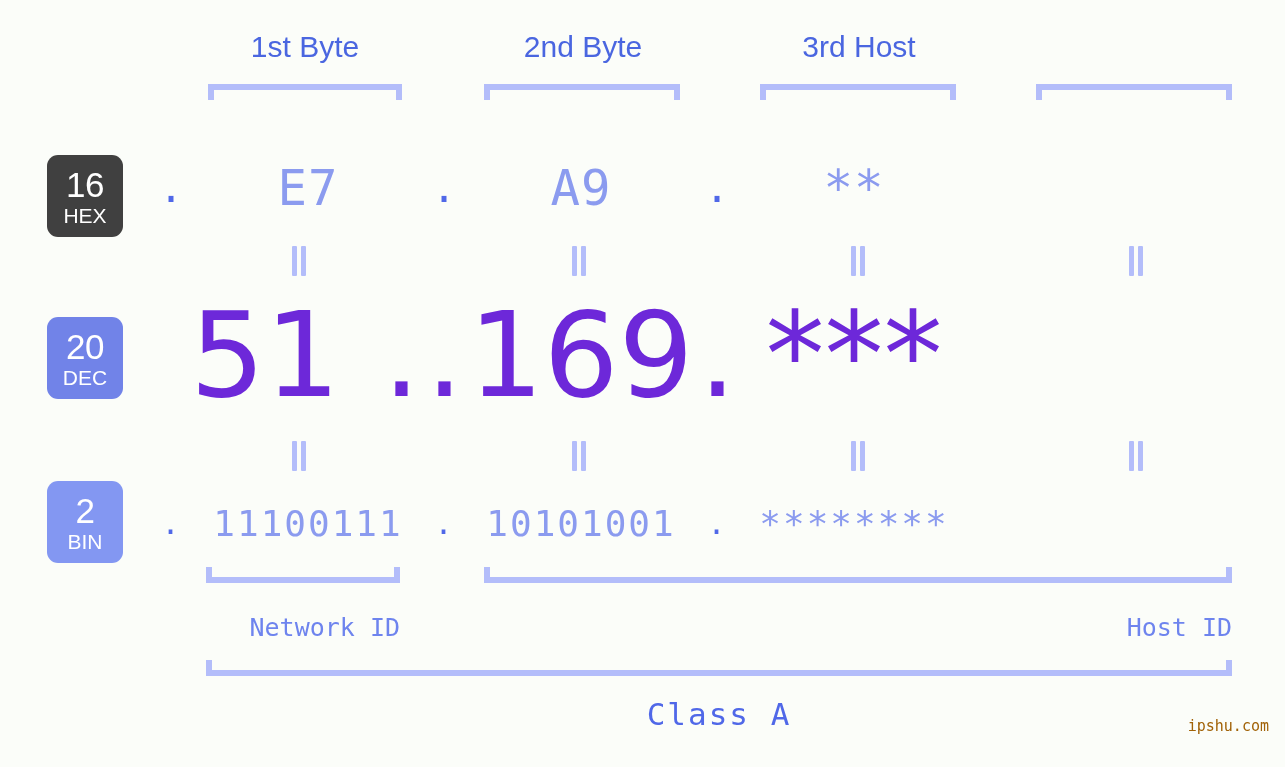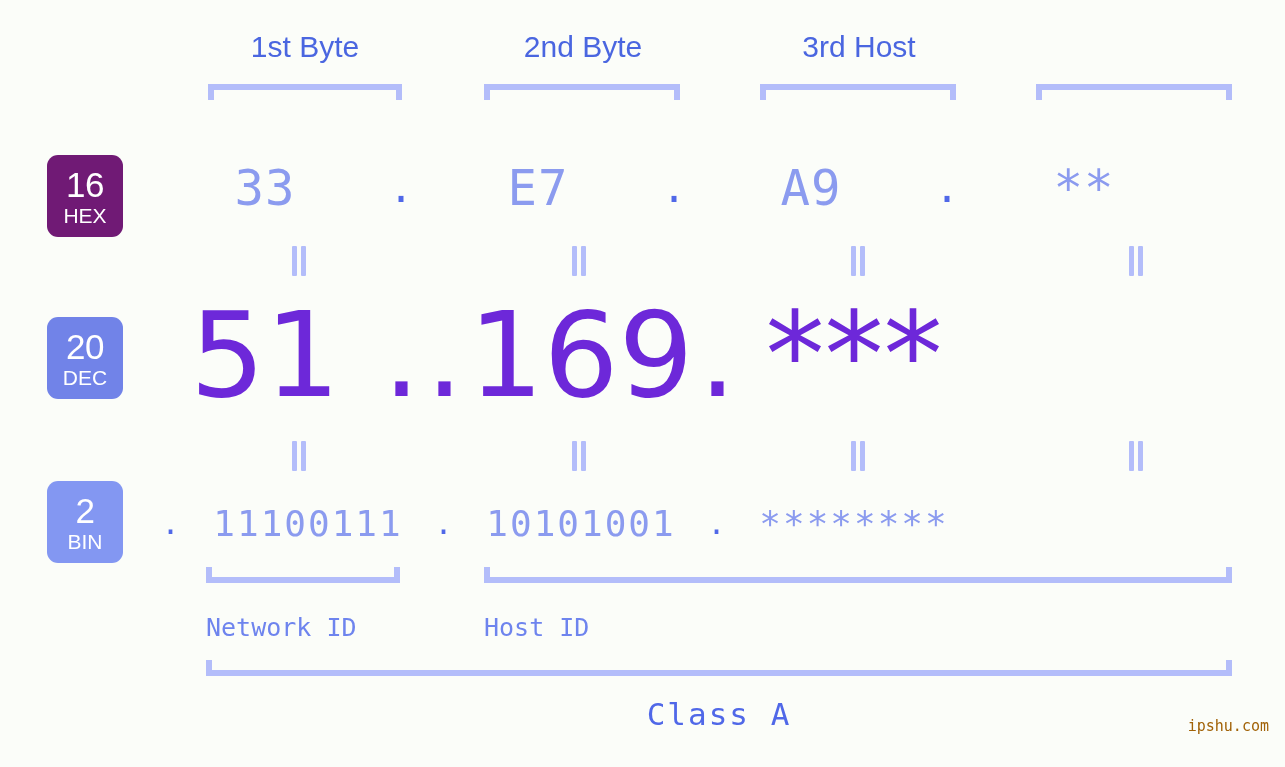--- a/index.html
+++ b/index.html
@@ -69,21 +69,21 @@
   .badge .num {
     font-size: 35px;
     font-weight: 400;
     letter-spacing: -0.5px;
   }
   .badge .lbl {
     font-size: 21px;
     font-weight: 400;
     margin-top: 3px;
   }
-  #badge-hex { top: 155px; background: #701a75; }
+  #badge-hex { top: 155px; background: #404040; }
   #badge-dec { top: 317px; background: #7183e8; }
   #badge-bin { top: 481px; background: #8397f2; }
 
   
   .row {
     position: absolute;
     left: 150px;
     width: 1120px;
     display: flex;
     align-items: center;
@@ -149,21 +149,21 @@
   }
   .eq span.a { left: 2px; }
   .eq span.b { left: 11px; }
 
   
   .id-label {
     position: absolute;
     font-family: "DejaVu Sans Mono", monospace;
     font-size: 25px;
     color: #6e84ee;
-    text-align: left;
+    text-align: right;
     white-space: nowrap;
   }
 
   .class-label {
     position: absolute;
     font-family: "DejaVu Sans Mono", monospace;
     font-size: 31px;
     color: #5068e8;
     text-align: center;
     white-space: nowrap;
@@ -201,21 +201,20 @@
   <div class="badge" id="badge-dec">
     <span class="num">20</span>
     <span class="lbl">DEC</span>
   </div>
   <div class="badge" id="badge-bin">
     <span class="num">2</span>
     <span class="lbl">BIN</span>
   </div>
 
   <div class="row" id="row-hex">
-    <div class="cell">33</div>
     <div class="dot">.</div>
     <div class="cell">E7</div>
     <div class="dot">.</div>
     <div class="cell">A9</div>
     <div class="dot">.</div>
     <div class="cell">**</div>
   </div>
 
   <div class="eq" style="left:290px;top:246px;">
       <span class="a"></span>

